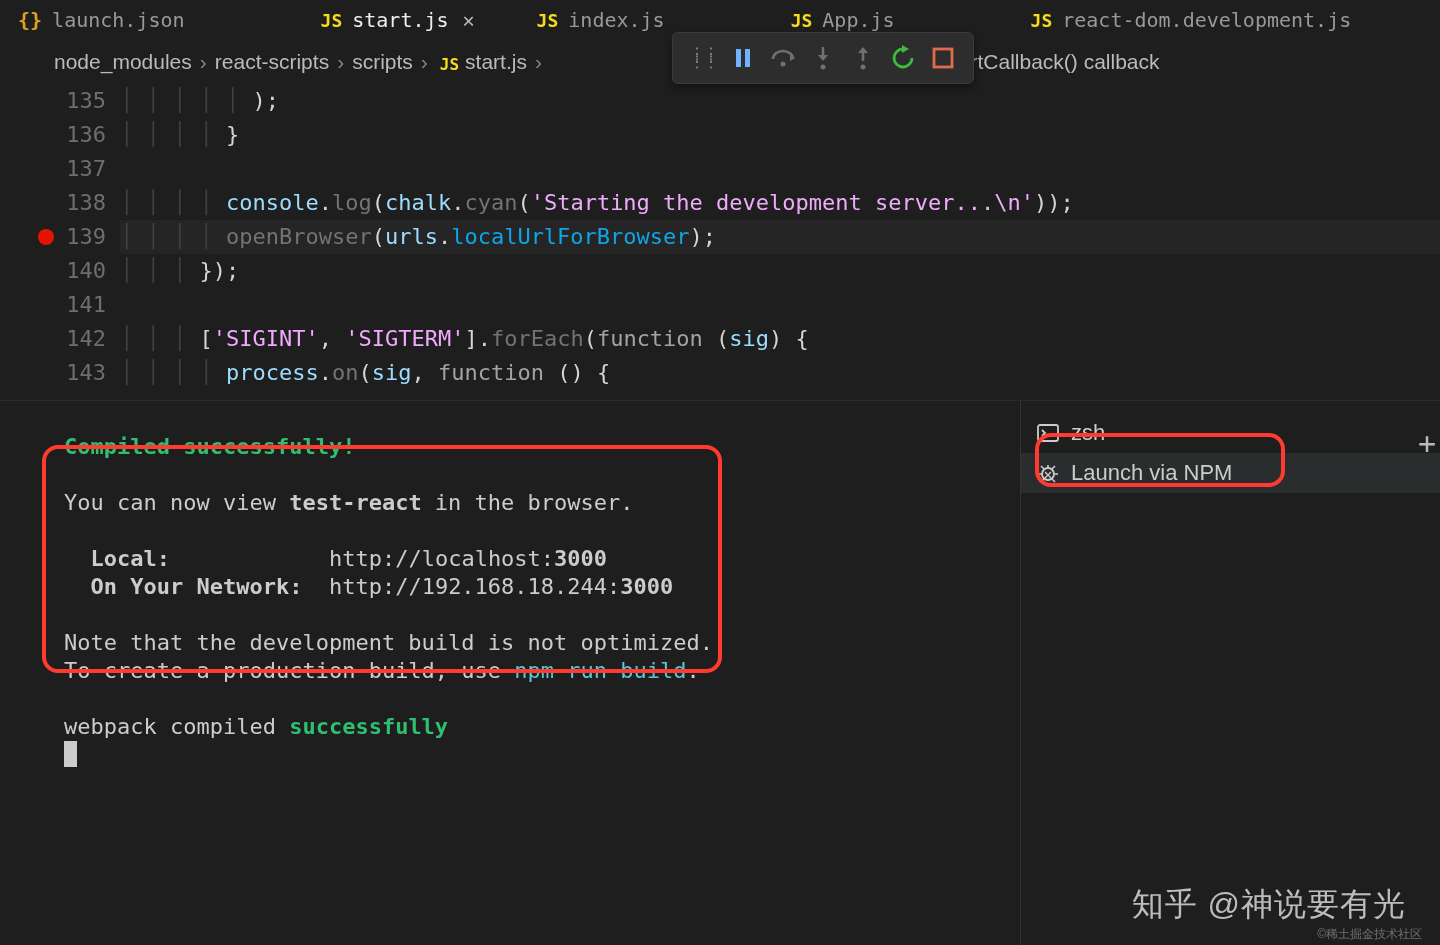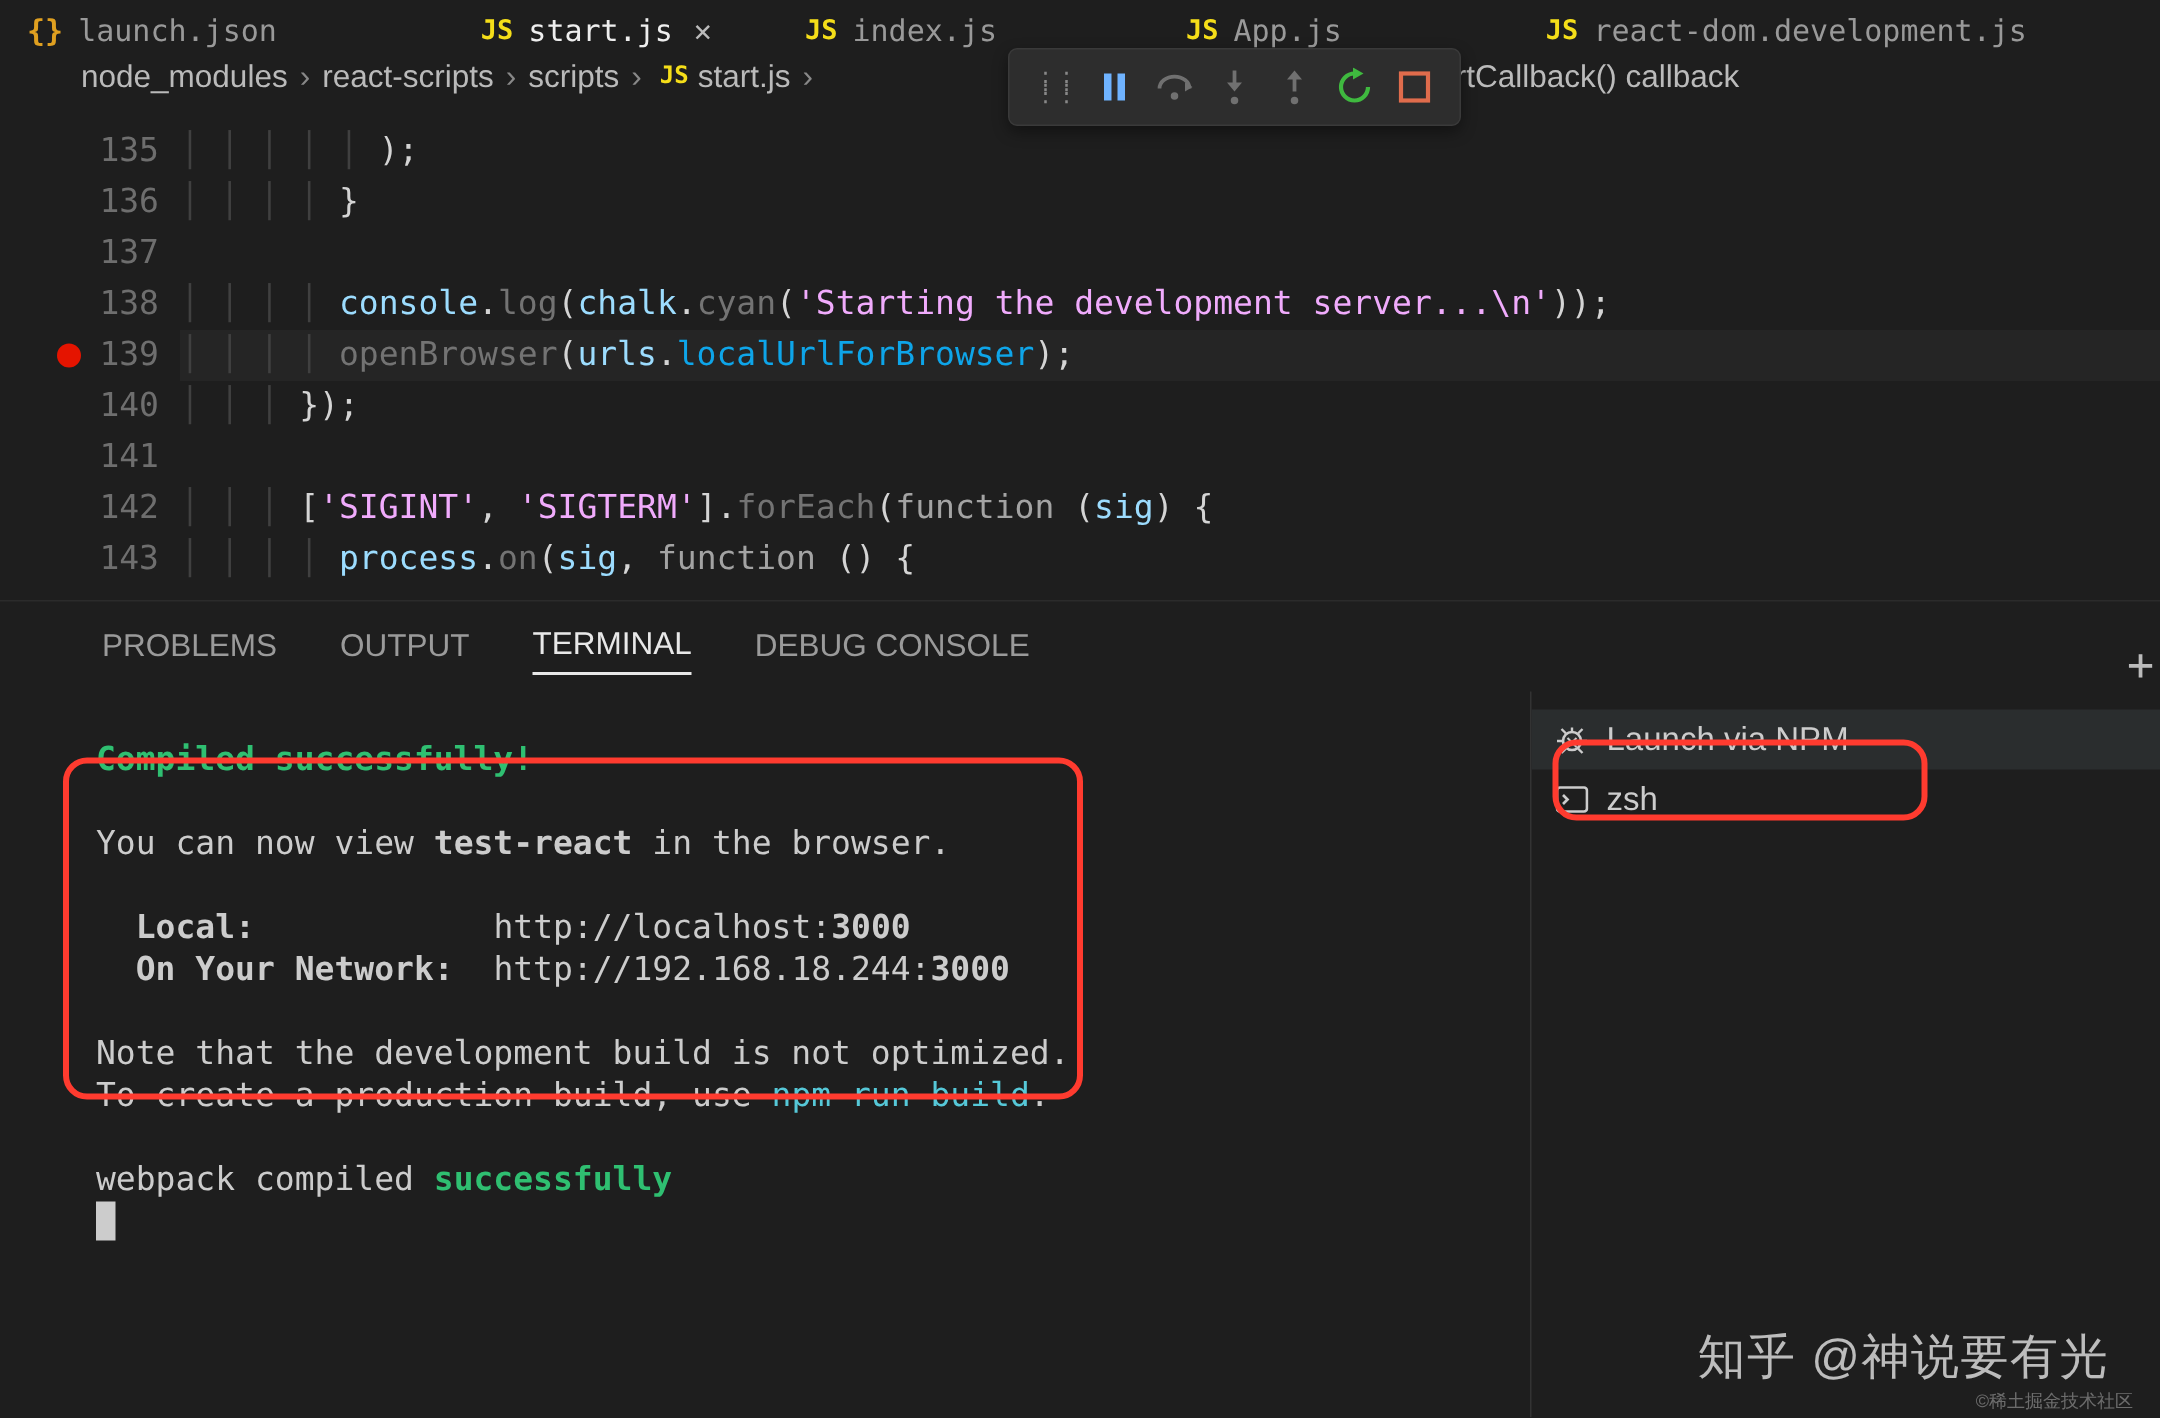--- a/index.html
+++ b/index.html
@@ -33,21 +33,21 @@
   }
   .tab.active { background: #1e1e1e; color: #eee; }
   .tab .js-icon { color: #f5de19; margin-right: 10px; font-weight: bold; font-size: 18px; }
   .tab .braces-icon { color: #e0a020; margin-right: 10px; font-weight: bold; font-size: 20px; }
   .tab .close {
     margin-left: 14px; color: #bbb; font-size: 20px;
   }
 
   
   .breadcrumb {
-    display: flex; align-items: flex-start; height: 34px; padding-left: 54px;
+    display: flex; align-items: flex-end; height: 34px; padding-left: 54px;
     color: #bababa; font-size: 21px; font-family: ui-sans-serif, sans-serif;
   }
   .breadcrumb .sep { margin: 0 8px; color: #888; }
   .bc-js { color: #f5de19; font-weight: bold; margin: 0 6px 0 4px; font-family: Menlo, monospace; font-size: 16px; }
   .bc-tail { color: #bbb; margin-left: 340px; }
 
   
   .debug-toolbar {
     position: absolute; top: 32px; left: 672px;
     display: flex; align-items: center;
@@ -242,64 +242,58 @@
       <div class="bp" style="top: 145px;"></div>
       <div class="ln">140</div>
       <div class="ln">141</div>
       <div class="ln">142</div>
       <div class="ln">143</div>
     </div>
   <div class="code" id="code"><div class="row"><span class="indent">│ │ │ │ │ </span><span class="tok-punc">);</span></div><div class="row"><span class="indent">│ │ │ │ </span><span class="tok-punc">}</span></div><div class="row"><span class="indent"></span></div><div class="row"><span class="indent">│ │ │ │ </span><span class="tok-obj">console</span><span class="tok-punc">.</span><span class="tok-fn">log</span><span class="tok-punc">(</span><span class="tok-obj">chalk</span><span class="tok-punc">.</span><span class="tok-fn">cyan</span><span class="tok-punc">(</span><span class="tok-str">'Starting the development server...\n'</span><span class="tok-punc">));</span></div><div class="row hl-line"><span class="indent">│ │ │ │ </span><span class="tok-fn">openBrowser</span><span class="tok-punc">(</span><span class="tok-obj">urls</span><span class="tok-punc">.</span><span class="tok-var">localUrlForBrowser</span><span class="tok-punc">);</span></div><div class="row"><span class="indent">│ │ │ </span><span class="tok-punc">});</span></div><div class="row"><span class="indent"></span></div><div class="row"><span class="indent">│ │ │ </span><span class="tok-punc">[</span><span class="tok-str">'SIGINT'</span><span class="tok-punc">, </span><span class="tok-str">'SIGTERM'</span><span class="tok-punc">].</span><span class="tok-fn">forEach</span><span class="tok-punc">(</span><span class="tok-kw">function</span><span class="tok-punc"> (</span><span class="tok-obj">sig</span><span class="tok-punc">) {</span></div><div class="row"><span class="indent">│ │ │ │ </span><span class="tok-obj">process</span><span class="tok-punc">.</span><span class="tok-fn">on</span><span class="tok-punc">(</span><span class="tok-obj">sig</span><span class="tok-punc">, </span><span class="tok-kw">function</span><span class="tok-punc"> () {</span></div></div>
 </div>
 
 <div class="panel">
-  <div class="panel-tabs">
-    <span class="ptab">PROBLEMS</span>
-    <span class="ptab">OUTPUT</span>
-    <span class="ptab active">TERMINAL</span>
-    <span class="ptab">DEBUG CONSOLE</span>
-  </div>
   <span class="plus">+</span>
 
   <div class="panel-body">
     <div class="terminal">
 <span class="green bold">Compiled successfully!</span>
 
 <span>You can now view </span><span class="bold">test-react</span><span> in the browser.</span>
 
   <span class="bold">Local:</span><span>            </span><span>http://localhost:</span><span class="bold">3000</span>
   <span class="bold">On Your Network:</span><span>  </span><span>http://192.168.18.244:</span><span class="bold">3000</span>
 
 <span>Note that the development build is not optimized.</span>
 <span>To create a production build, use </span><span class="cyan">npm run build</span><span>.</span>
 
 <span>webpack compiled </span><span class="green bold">successfully</span>
 <span class="cursor"></span>
       <div class="highlight-box box1"></div>
     </div>
 
     <div class="term-side">
+      <div class="term-item">
+        <span class="ic">
+          <svg width="22" height="22" viewBox="0 0 22 22">
+              <rect x="1" y="3" width="20" height="16" rx="2" stroke="#ccc" stroke-width="1.8" fill="none"></rect>
+              <path d="M5 8 l3 3 -3 3" stroke="#ccc" stroke-width="1.8" fill="none"></path>
+            </svg>
+        </span>
+        <span>zsh</span>
+      </div>
       <div class="term-item active">
         <span class="ic">
           <svg width="24" height="24" viewBox="0 0 24 24">
               <circle cx="12" cy="13" r="6" stroke="#ccc" stroke-width="1.8" fill="none"></circle>
               <path d="M12 7 v-3 M6 13 h-4 M18 13 h4 M8 8 l-3 -3 M16 8 l3 -3 M8 18 l-3 3 M16 18 l3 3" stroke="#ccc" stroke-width="1.6"></path>
               <path d="M9 11 l6 6 M15 11 l-6 6" stroke="#ccc" stroke-width="1.4"></path>
             </svg>
         </span>
         <span>Launch via NPM</span>
       </div>
-      <div class="term-item">
-        <span class="ic">
-          <svg width="22" height="22" viewBox="0 0 22 22">
-              <rect x="1" y="3" width="20" height="16" rx="2" stroke="#ccc" stroke-width="1.8" fill="none"></rect>
-              <path d="M5 8 l3 3 -3 3" stroke="#ccc" stroke-width="1.8" fill="none"></path>
-            </svg>
-        </span>
-        <span>zsh</span>
-      </div>
       <div class="highlight-box box2"></div>
     </div>
   </div>
 </div>
 
 <div class="watermark">知乎 @神说要有光</div>
 <div class="watermark-small">©稀土掘金技术社区</div>
 
 </body></html>

